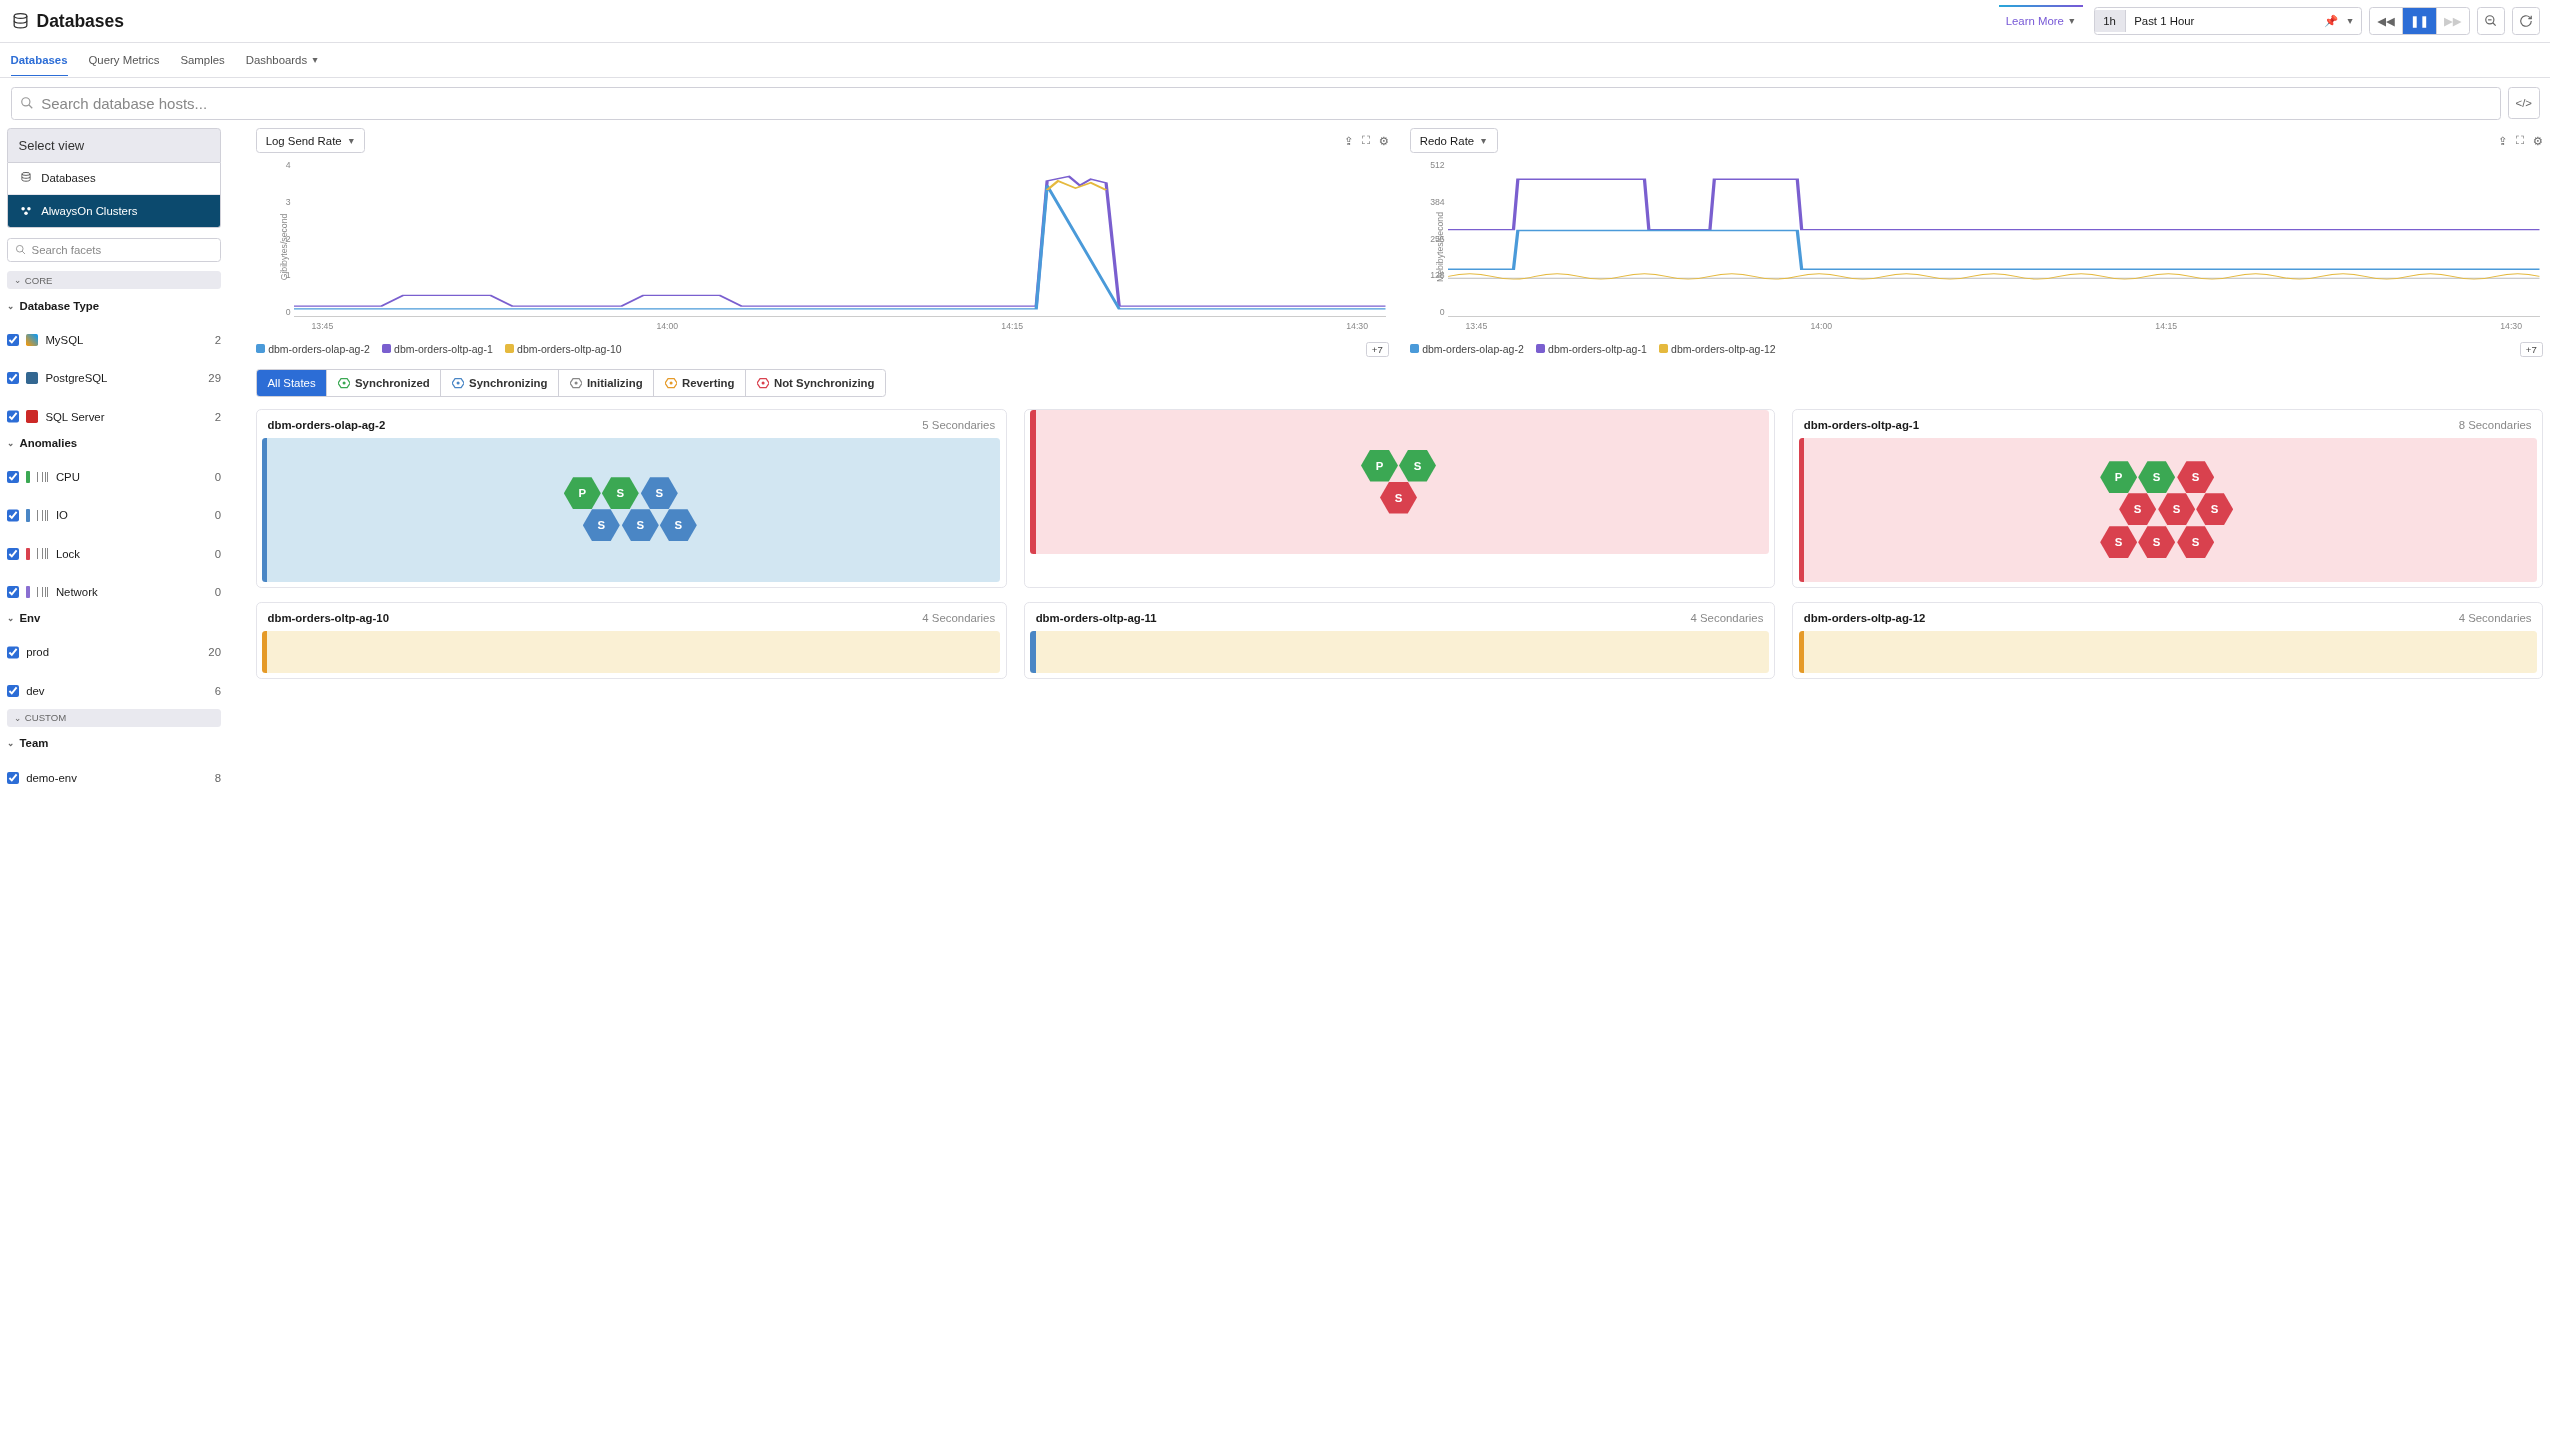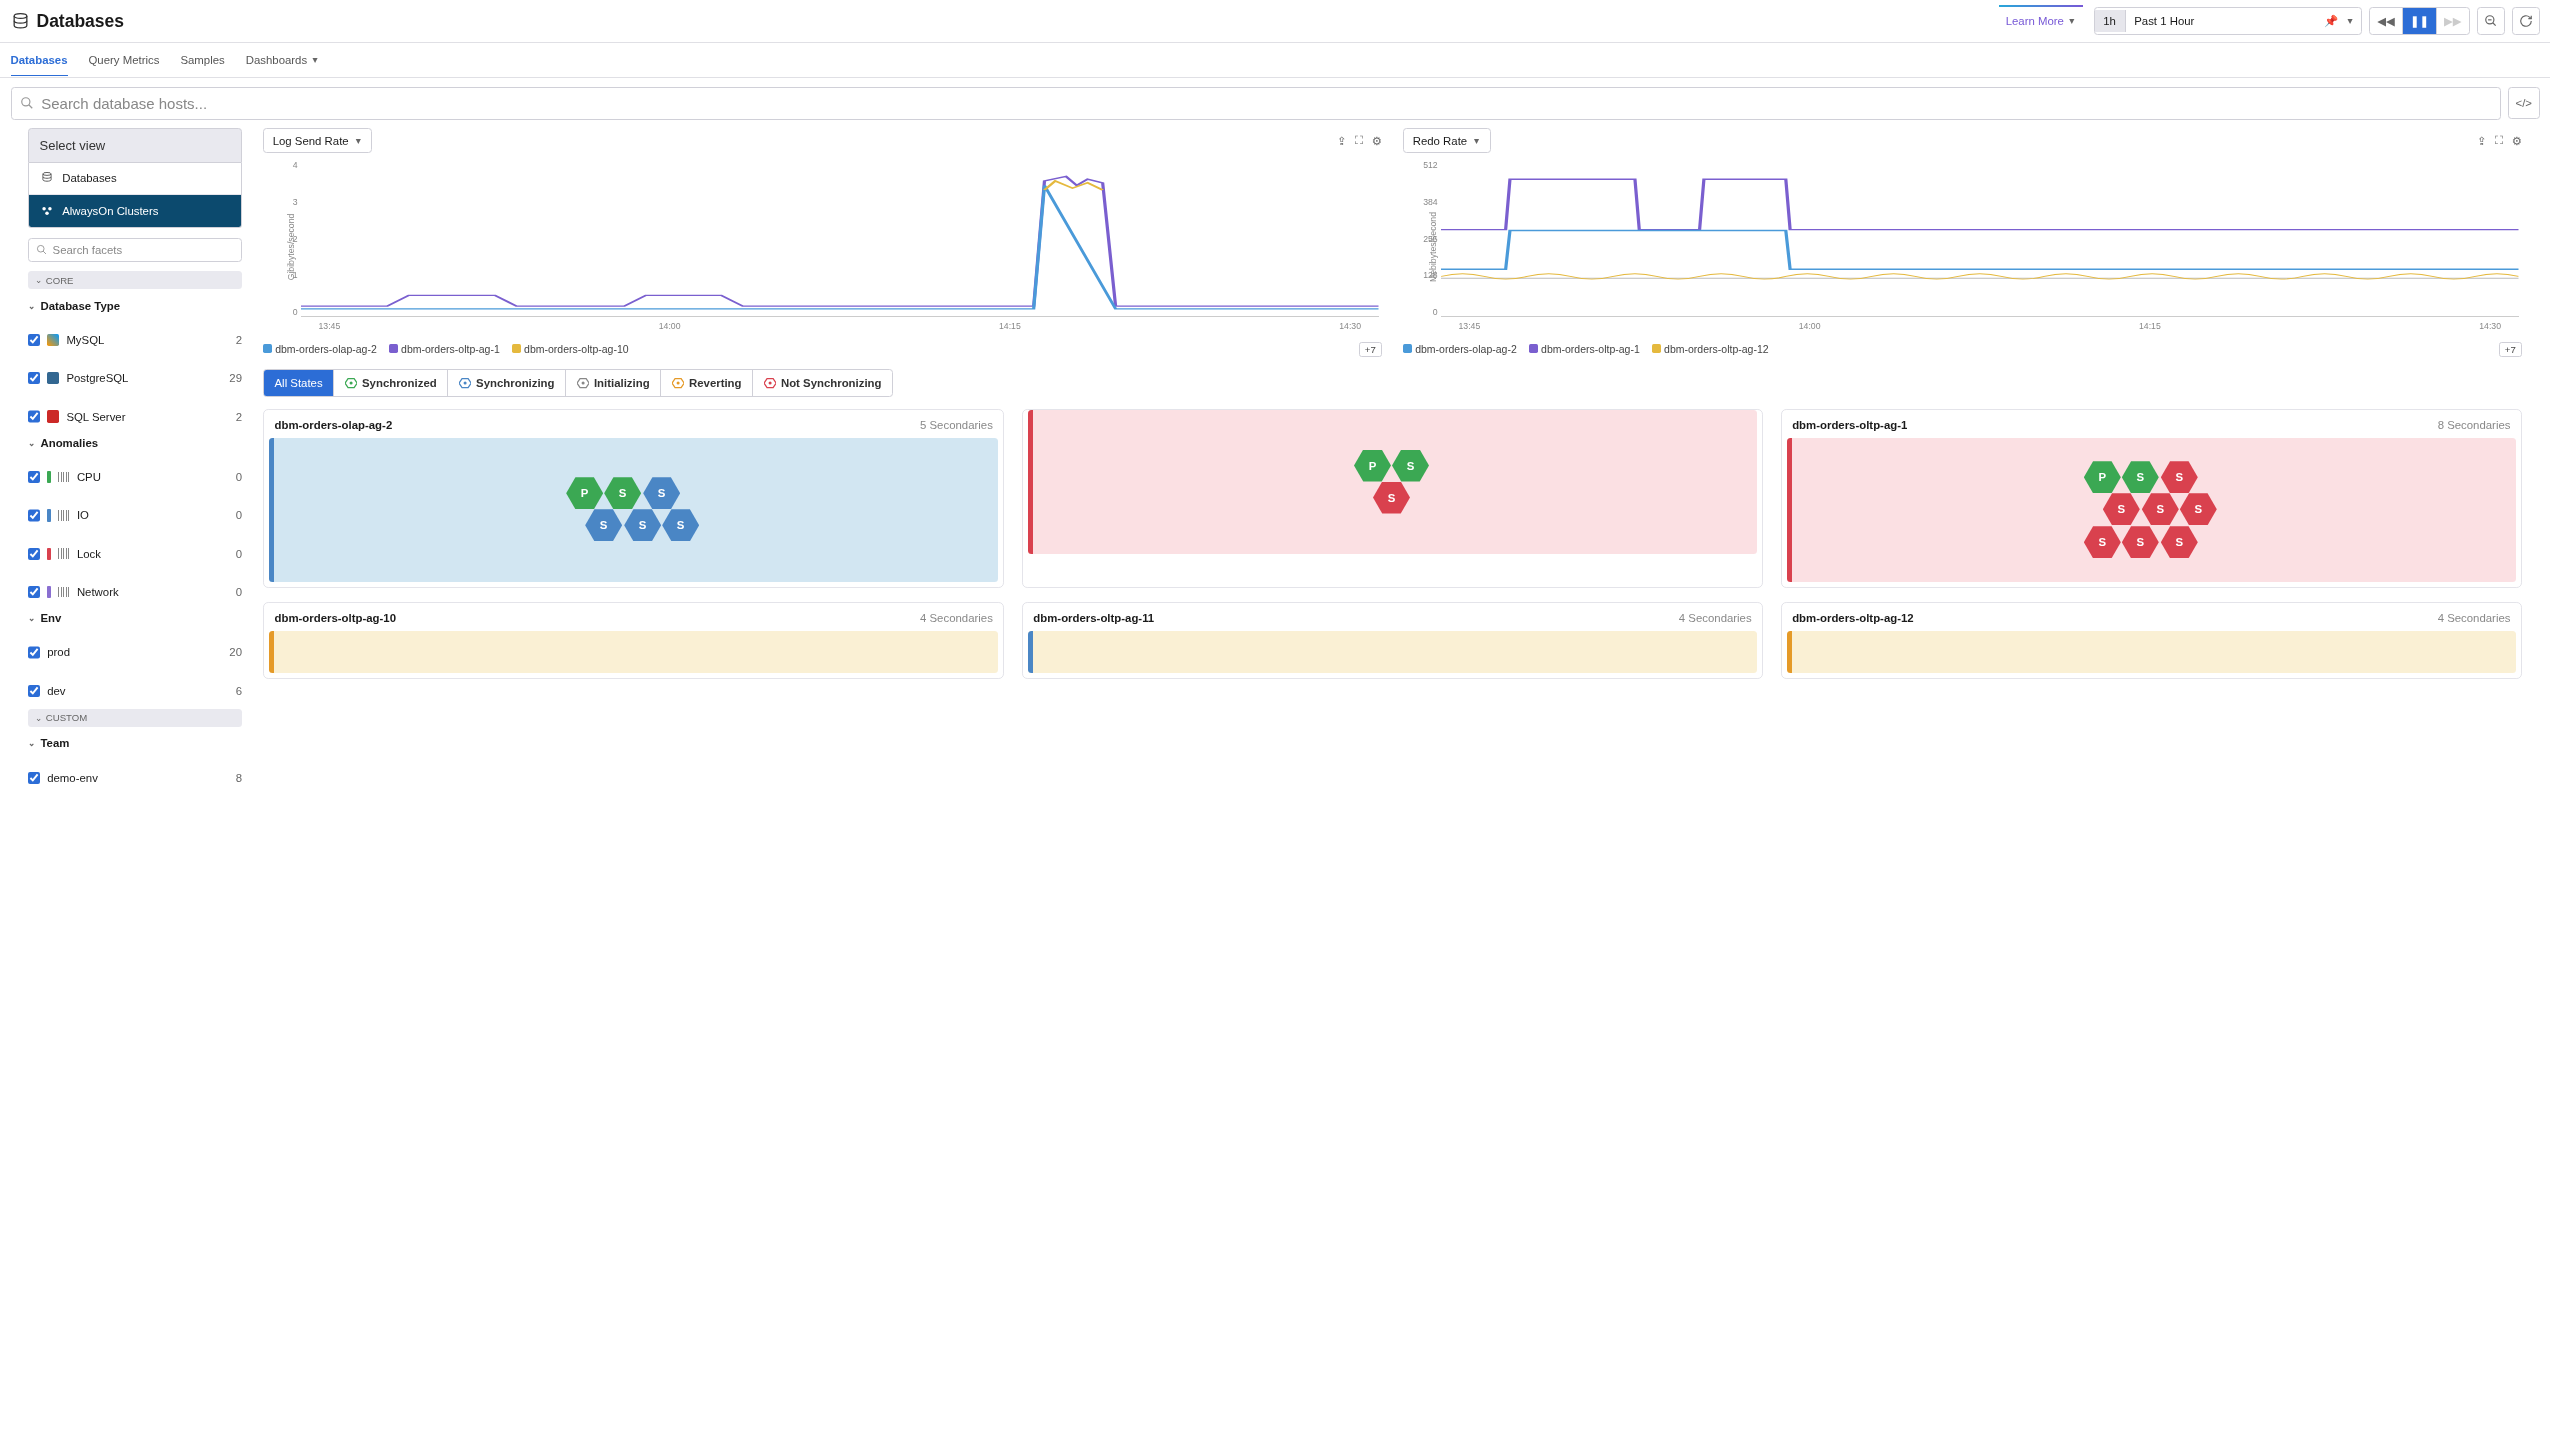--- a/index.html
+++ b/index.html
@@ -21,21 +21,21 @@
 .single-icon-btn { margin-left:7px; border:0.9px solid #d0d0d8; border-radius:3.5px; height:28px; width:28px; display:flex; align-items:center; justify-content:center; color:#666; cursor:pointer; }
 
 .navtabs { display:flex; align-items:center; gap:21px; padding:0 10.5px; border-bottom:0.9px solid #e0e0e5; height:35px; }
 .navtab { padding:8.7px 0; color:#555; cursor:pointer; display:flex; align-items:center; gap:3.5px; }
 .navtab.active { color:#2c6dd6; font-weight:600; border-bottom:1.7px solid #2c6dd6; margin-bottom:-0.9px; }
 
 .searchbar-row { display:flex; padding:8.7px 10.5px; gap:7px; align-items:center; }
 .searchbar { flex:1; display:flex; align-items:center; gap:7px; border:0.9px solid #d0d0d8; border-radius:3.5px; padding:7px 8.7px; color:#888; font-size:15px; }
 .code-toggle { border:0.9px solid #d0d0d8; border-radius:3.5px; height:31.5px; width:31.5px; display:flex; align-items:center; justify-content:center; color:#666; cursor:pointer; }
 
-.main { display:flex; padding:0 28px; gap:21px; }
+.main { display:flex; padding:0 7px; gap:35px; }
 .sidebar { width:214px; flex-shrink:0; }
 .panel-header { background:#e9e9ef; border:0.9px solid #d0d0d8; border-radius:3.5px 3.5px 0 0; padding:8.7px 10.5px; font-size:13px; color:#333; }
 .view-list { border:0.9px solid #d0d0d8; border-top:none; border-radius:0 0 3.5px 3.5px; overflow:hidden; }
 .view-item { display:flex; align-items:center; gap:8.7px; padding:8.7px 10.5px; cursor:pointer; }
 .view-item + .view-item { border-top:0.9px solid #e6e6ec; }
 .view-item.selected { background:#0c4a6e; color:#fff; font-weight:500; }
 .view-item svg { width:14px; height:14px; }
 .facet-search { margin-top:10.5px; border:0.9px solid #d0d0d8; border-radius:3.5px; padding:5.2px 7px; display:flex; align-items:center; gap:5.2px; color:#888; }
 .facet-group-hdr { background:#e9e9ef; border-radius:3.5px; padding:3.5px 7px; margin-top:8.7px; font-size:9.6px; color:#666; display:flex; align-items:center; gap:3.5px; text-transform:uppercase; }
 .facet-section-title { margin-top:10.5px; font-weight:700; font-size:11.4px; display:flex; align-items:center; gap:5.2px; }

